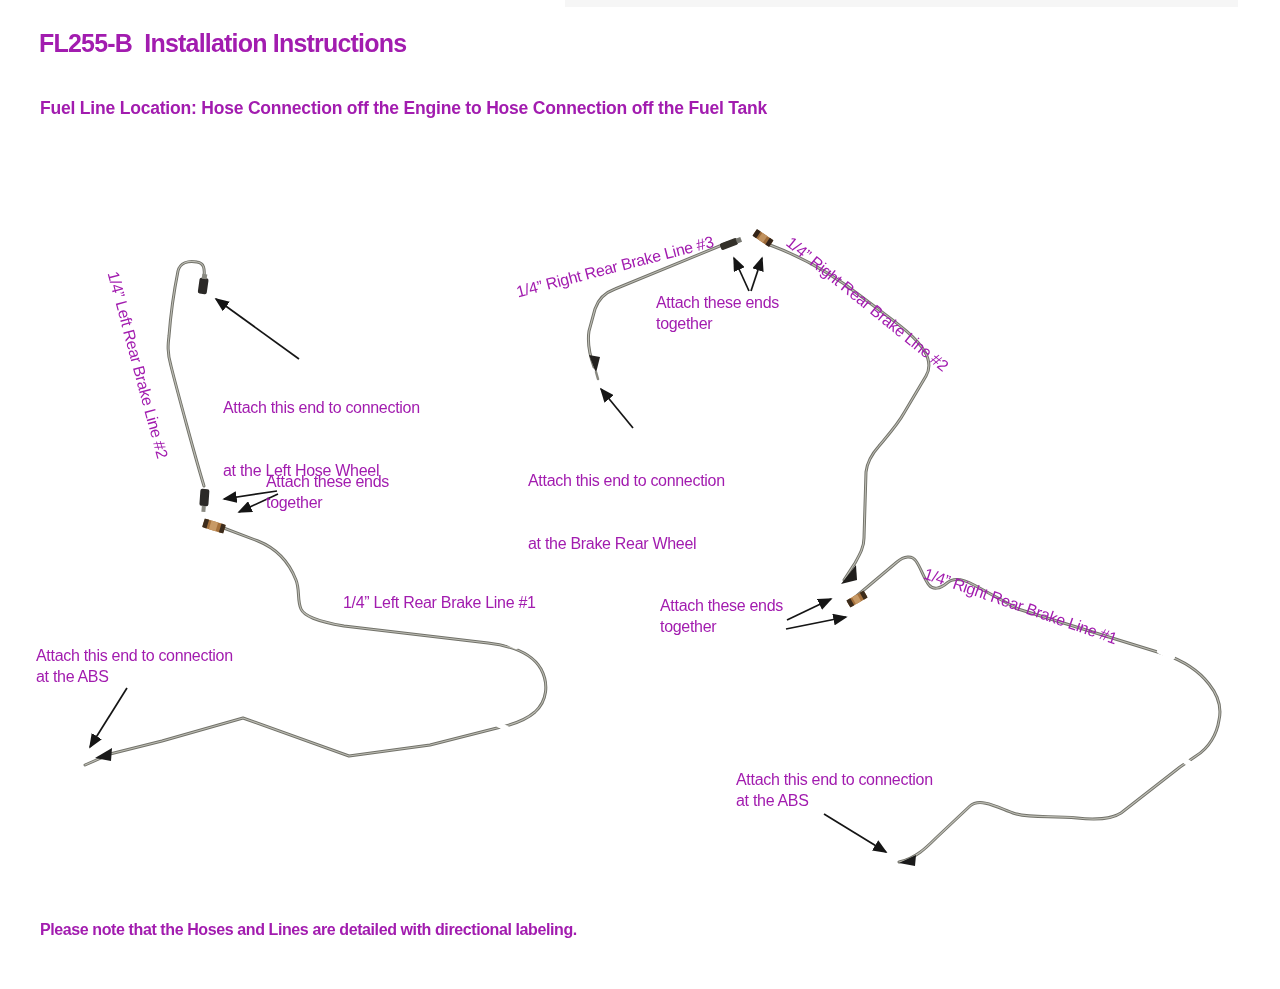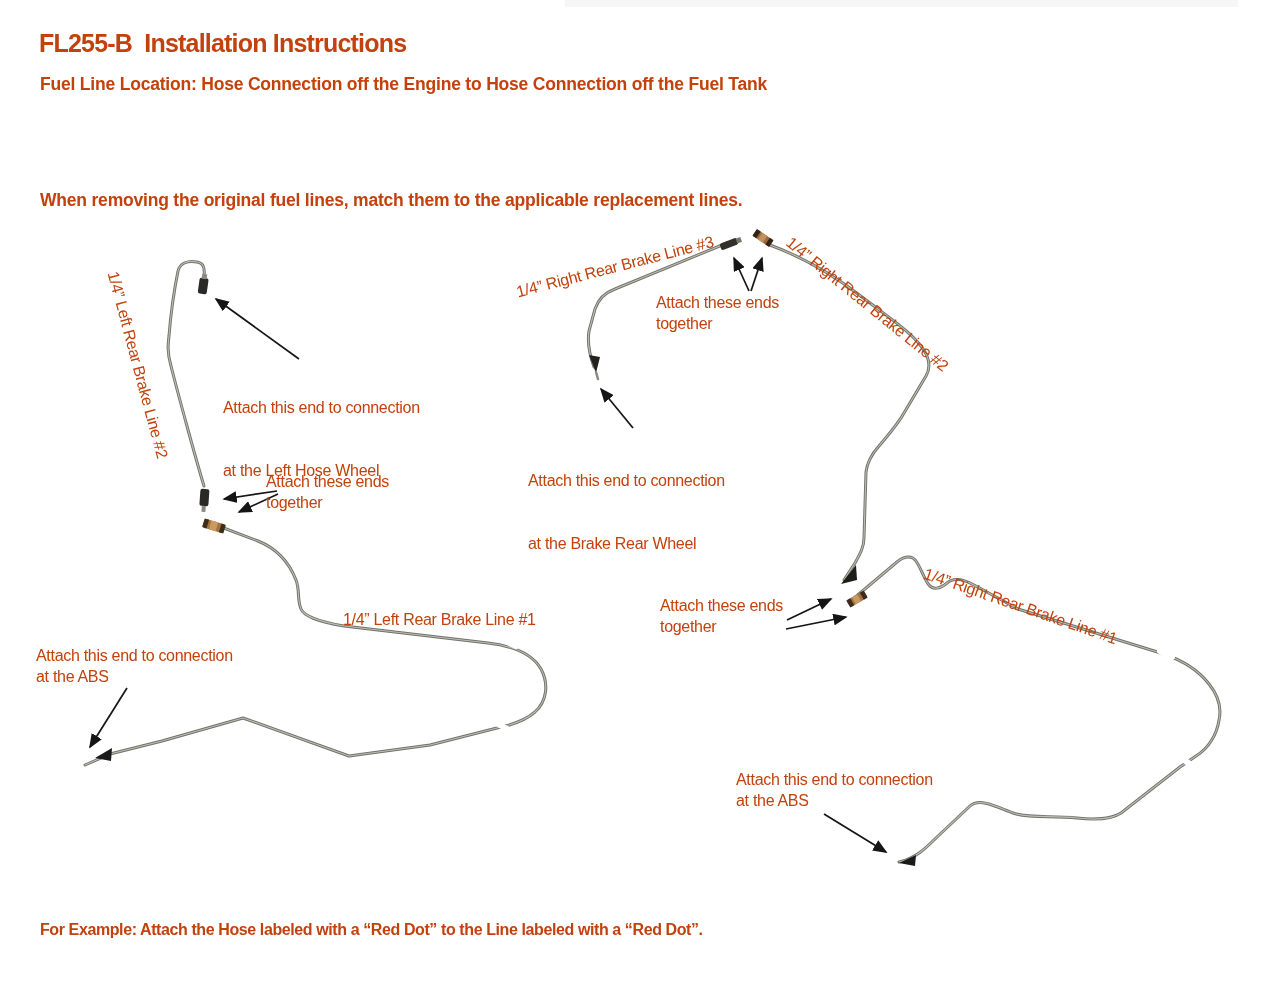--- a/index.html
+++ b/index.html
@@ -1,37 +1,36 @@
 <!DOCTYPE html>
 <html><head>
 <meta charset="utf-8">
 <style>
   html,body{margin:0;padding:0;background:#ffffff;}
   .page{position:relative;width:1280px;height:989px;background:#ffffff;overflow:hidden;
-        font-family:"Liberation Sans",sans-serif;color:#c2410c;}
+        font-family:"Liberation Sans",sans-serif;color:#a21caf;}
   .abs{position:absolute;white-space:pre;}
   .title{font-size:25px;font-weight:700;letter-spacing:-0.8px;}
   .hline{font-size:17.5px;font-weight:700;letter-spacing:-0.2px;}
   .note{font-size:16px;font-weight:700;letter-spacing:-0.4px;line-height:23px;}
   .ann{font-size:16px;font-weight:400;letter-spacing:-0.3px;line-height:21px;}
   .ann.center{text-align:left;white-space:normal;}
   .rot{transform-origin:0 0;}
   .topstrip{position:absolute;background:#f6f6f6;}
   svg{position:absolute;left:0;top:0;}
 </style>
 </head>
 <body>
 
 <div class="page">
 
   <div class="topstrip" style="left:565px;top:0;width:673px;height:7px;"></div>
 
   <div class="abs title" style="left:39px;top:29px;">FL255-B  Installation Instructions</div>
-  <div class="abs hline" style="left:40px;top:74px;">Fuel Line Location: Hose Connection off the Engine to Hose Connection off the Fuel Tank</div>
-  <div class="abs hline" style="left:40px;top:190px;">When removing the original fuel lines, match them to the applicable replacement lines.</div>
+  <div class="abs hline" style="left:40px;top:98px;">Fuel Line Location: Hose Connection off the Engine to Hose Connection off the Fuel Tank</div>
 
   <svg width="1280" height="989" viewBox="0 0 1280 989">
     <defs>
       <marker id="ah" markerWidth="9" markerHeight="7" refX="7.5" refY="3.5" orient="auto">
         <path d="M0,0 L8.5,3.5 L0,7 Z" fill="#151515"></path>
       </marker>
     </defs>
 
     <g>
       <path d="M 204,280 C 205,268 204,263 197,262 C 188,260 180,263 178,271 C 176,281 171,310 169,336 C 168,344 167,352 171,366 C 177,390 196,460 204,486" fill="none" stroke="#72726a" stroke-width="3" stroke-linecap="round"></path>
@@ -116,21 +115,21 @@
   <div class="abs ann" style="left:223px;top:355px;">
     <div>Attach this end to connection</div>
     <div>at the Left Hose Wheel</div>
   </div>
 
   <div class="abs ann center" style="left:266px;top:471px;width:150px;">
     <div>Attach these ends</div>
     <div>together</div>
   </div>
 
-  <div class="abs ann" style="left:343px;top:609px;">1/4” Left Rear Brake Line #1</div>
+  <div class="abs ann" style="left:343px;top:592px;">1/4” Left Rear Brake Line #1</div>
 
   <div class="abs ann center" style="left:36px;top:645px;width:225px;">
     <div>Attach this end to connection</div>
     <div>at the ABS</div>
   </div>
 
   <div class="abs ann rot" style="left:514px;top:282px;transform:rotate(-14.5deg);">1/4” Right Rear Brake Line #3</div>
 
   <div class="abs ann center" style="left:656px;top:292px;width:170px;">
     <div>Attach these ends</div>
@@ -150,16 +149,17 @@
   </div>
 
   <div class="abs ann rot" style="left:928px;top:563px;transform:rotate(19deg);">1/4” Right Rear Brake Line #1</div>
 
   <div class="abs ann center" style="left:736px;top:769px;width:200px;">
     <div>Attach this end to connection</div>
     <div>at the ABS</div>
   </div>
 
   <div class="abs note" style="left:40px;top:872px;">
+    <div>Please note that the Hoses and Lines are detailed with directional labeling.</div>
     <div>For Example: Attach the Hose labeled with a “Red Dot” to the Line labeled with a “Red Dot”.</div>
   </div>
 
 </div>
 
 </body></html>

